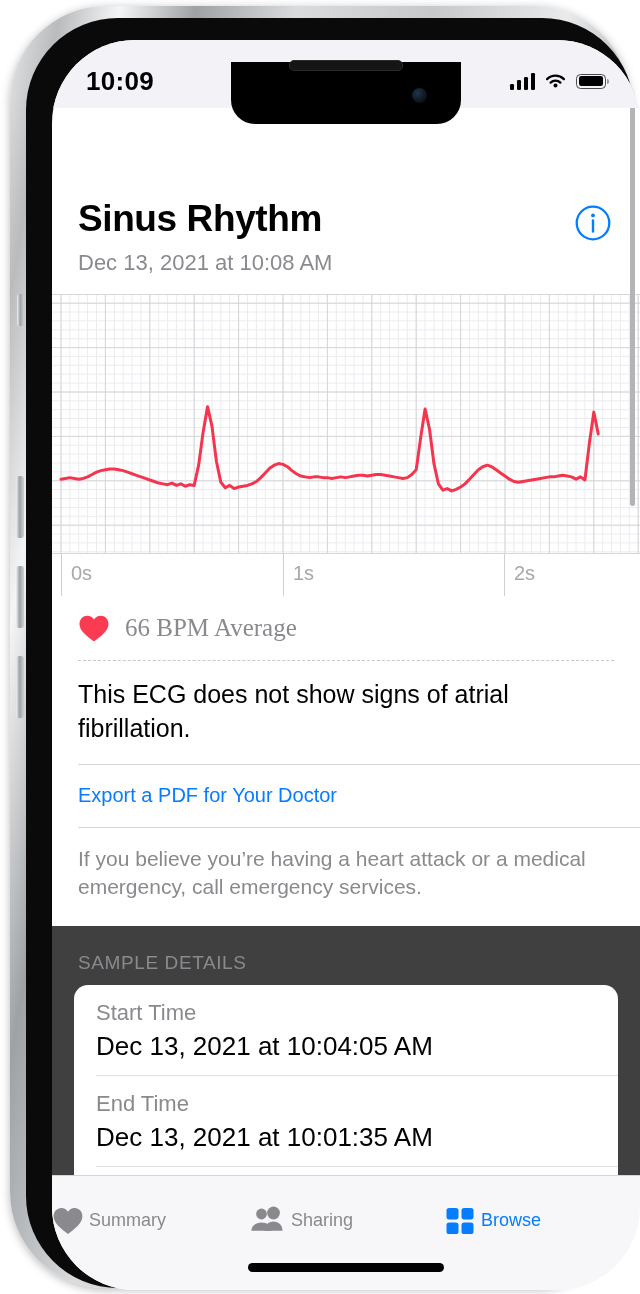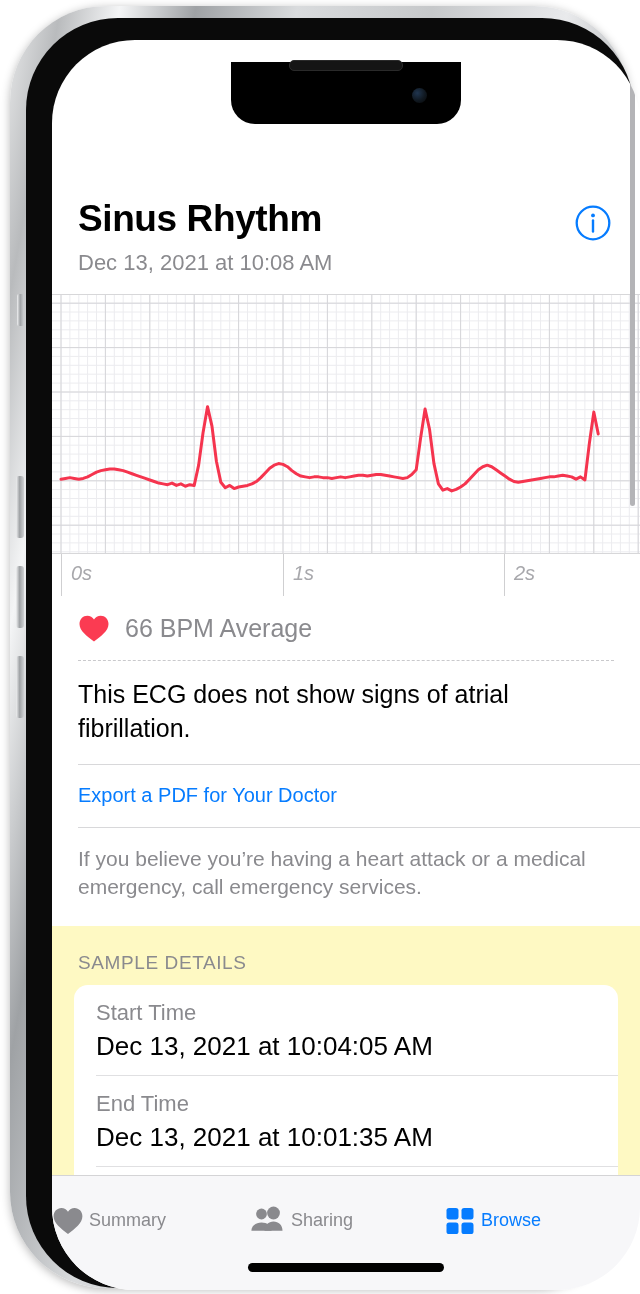--- a/index.html
+++ b/index.html
@@ -88,37 +88,37 @@
   }
   .scrollbar{position:absolute;right:5px;top:38px;width:5px;height:428px;
     background:#b4b4b7;border-radius:3px;z-index:18;}
 
   .hdr{padding:24px 26px 0 26px;position:relative;}
   .hdr-title{font-size:37px;font-weight:700;color:#000;letter-spacing:-.4px;line-height:1;}
   .hdr-date{font-size:22px;color:#8a8a8e;margin-top:13px;}
   .hdr-info{position:absolute;right:28px;top:28px;cursor:pointer;}
 
   
-  .chart-wrap{margin-top:18px;position:relative;font-style:italic;}
+  .chart-wrap{margin-top:18px;position:relative;}
   .chart-grid{position:relative;height:258px;width:100%;background:#fff;
     border-top:1px solid #d7d7d9;border-bottom:1px solid #d7d7d9;overflow:hidden;}
   .ecg-svg{position:absolute;inset:0;width:100%;height:100%;}
   .chart-axis{position:relative;height:42px;}
   .axis-tick{position:absolute;top:0;height:42px;border-left:1px solid #cfcfd1;}
   .axis-label{position:absolute;top:8px;font-size:20px;color:#a8a8ac;}
   .bpm-row{display:flex;align-items:center;gap:15px;height:64px;padding-left:26px;}
-  .bpm-text{font-size:25px;color:#8a8a8e;}
+  .bpm-text{font-size:25px;color:#8a8a8e;font-family:Liberation Serif, serif;}
   .dash-div{height:0;border-top:1.6px dashed #c9c9cc;margin:0 26px;}
   .result-text{font-size:25px;color:#000;line-height:1.34;padding:17px 26px 19px 26px;}
   .hairline{height:1px;background:#d8d8da;margin-left:26px;}
   .export-link{font-size:20px;color:#067cff;padding:19px 26px 20px 26px;cursor:pointer;}
   .disclaimer{font-size:21px;color:#8a8a8e;line-height:1.35;padding:17px 26px 24px 26px;}
 
   
-  .details-bg{background:#fef9c3;padding:26px 0 0 0;}
+  .details-bg{background:#404040;padding:26px 0 0 0;}
   .details-head{font-size:19px;color:#8a8a8e;letter-spacing:.6px;padding:0 26px 11px 26px;}
   .details-card{background:#fff;border-radius:14px;margin:0 22px;overflow:hidden;}
   .detail-item{padding:15px 22px 13px 22px;}
   .detail-label{font-size:22px;color:#8a8a8e;}
   .detail-value{font-size:26px;color:#000;margin-top:5px;}
   .detail-sep{height:1px;background:#e0e0e2;margin-left:22px;}
 
   
   .tabbar{
     position:absolute;left:0;bottom:0;width:588px;height:114px;
@@ -144,20 +144,39 @@
     <div class="btn-hw btn-power"></div>
 
     <div class="phone-band">
       <div class="phone-screen">
 
         <div class="notch">
           <div class="notch-speaker"></div>
           <div class="notch-cam"></div>
         </div>
 
+        <div class="statusbar">
+          <div class="status-time">10:09</div>
+          <div class="status-right">
+            <div class="sig">
+                <i></i>
+                <i></i>
+                <i></i>
+                <i></i>
+              </div>
+            <svg width="23" height="17" viewBox="0 0 23 17">
+              <path d="M11.5 14.6a2 2 0 1 0 0-4 2 2 0 0 0 0 4z" fill="#000"></path>
+              <path d="M6.6 9.6a7 7 0 0 1 9.8 0" stroke="#000" stroke-width="2.3" fill="none" stroke-linecap="round"></path>
+              <path d="M3.1 6.1a12 12 0 0 1 16.8 0" stroke="#000" stroke-width="2.3" fill="none" stroke-linecap="round"></path>
+            </svg>
+            <div class="batt">
+                <span></span>
+              </div>
+          </div>
+        </div>
 
 
         <div class="content">
 
           <div class="hdr">
             <div class="hdr-title">Sinus Rhythm</div>
             <div class="hdr-date">Dec 13, 2021 at 10:08 AM</div>
             <div class="hdr-info">
               <svg width="38" height="38" viewBox="0 0 38 38">
                 <circle cx="19" cy="19" r="16.3" stroke="#067cff" stroke-width="2.3" fill="none"></circle>

